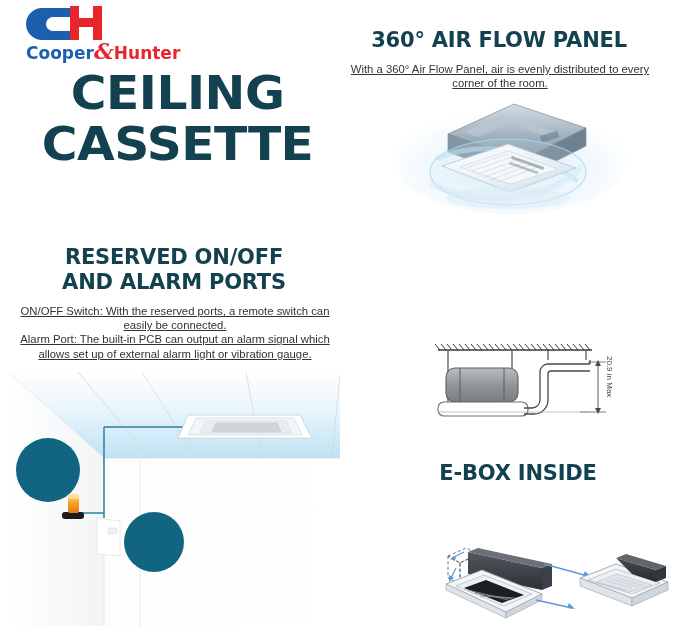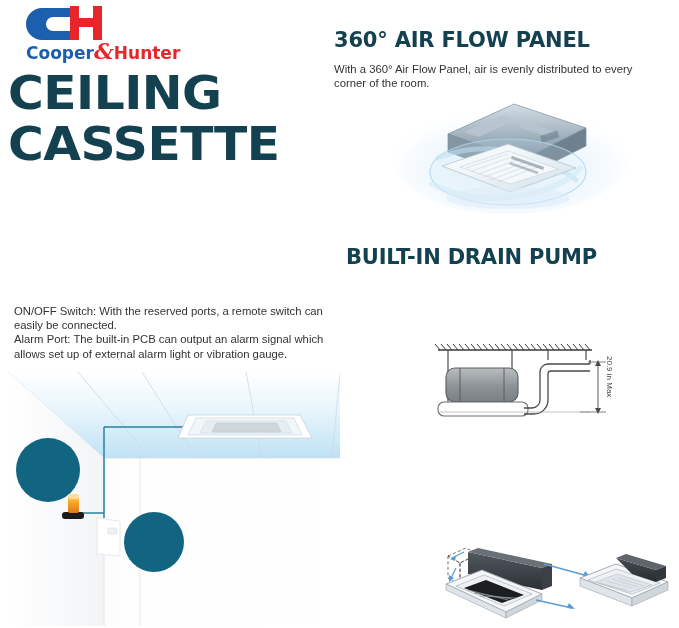--- a/index.html
+++ b/index.html
@@ -12,20 +12,21 @@
     height: 628px;
     position: relative;
     overflow: hidden;
     font-family: "Liberation Sans", sans-serif;
     color: #333333;
   }
   .page {
     position: absolute;
     inset: 0;
     background: #ffffff;
+    text-align: center;
   }
 
   
   .brand {
     position: absolute;
     left: 26px;
     top: 4px;
     width: 150px;
     height: 56px;
   }
@@ -79,20 +80,21 @@
     font-size: 21px;
     line-height: 25px;
     letter-spacing: -0.2px;
   }
   .sec-body {
     position: absolute;
     font-family: "Liberation Sans", sans-serif;
     font-size: 11.3px;
     line-height: 14.2px;
     color: #333333;
+    text-decoration: underline;
   }
 
   #head-airflow { left: 334px; top: 28px; width: 330px; }
   #body-airflow { left: 334px; top: 62px; width: 332px; }
 
   #head-ports  { left: 14px; top: 245px; width: 320px; }
   #body-ports  { left: 14px; top: 304px; width: 322px; }
 
   #head-pump   { left: 346px; top: 245px; width: 330px; }
   #body-pump   { left: 346px; top: 272px; width: 328px; }
@@ -230,20 +232,24 @@
           <line x1="108" y1="90" x2="150" y2="74"></line>
         </g>
         <rect x="122" y="64" width="34" height="3" fill="#6d7d88" opacity="0.55" transform="rotate(19 122 64)"></rect>
         <rect x="120" y="70" width="30" height="2.5" fill="#6d7d88" opacity="0.45" transform="rotate(19 120 70)"></rect>
       </g>
 
       <ellipse cx="118" cy="106" rx="62" ry="11" fill="#dcebf5" opacity="0.55"></ellipse>
     </svg>
   </div>
 
+  <div class="sec-head" id="head-ports">
+    <div>RESERVED ON/OFF</div>
+    <div>AND ALARM PORTS</div>
+  </div>
   <div class="sec-body" id="body-ports" style="white-space: pre-line;">ON/OFF Switch: With the reserved ports, a remote switch can easily be connected.
 Alarm Port: The built-in PCB can output an alarm signal which allows set up of external alarm light or vibration gauge.</div>
 
   <div class="room-art">
     <svg width="340" height="270" viewBox="0 0 340 270">
       <defs>
         <linearGradient id="ceilg" x1="0" y1="0" x2="0" y2="1">
           <stop offset="0%" stop-color="#ffffff"></stop>
           <stop offset="45%" stop-color="#e8f5fc"></stop>
           <stop offset="100%" stop-color="#bfe2f4"></stop>
@@ -302,21 +308,20 @@
       <g>
         <polygon points="188,57 300,57 312,80 178,80" fill="#ffffff" stroke="#c9d6de" stroke-width="0.9"></polygon>
         <polygon points="196,60 294,60 302,77 188,77" fill="#f1f6f9" stroke="#cdd9e1" stroke-width="0.7"></polygon>
         <polygon points="206,63 286,63 292,75 200,75" fill="#e6eef4" stroke="#cfdbe3" stroke-width="0.6"></polygon>
         <polygon points="216,65 277,65 281,74 212,74" fill="#cfd6da"></polygon>
         <polygon points="216,65 277,65 281,74 212,74" fill="none" stroke="#bcc6cc" stroke-width="0.5"></polygon>
       </g>
     </svg>
   </div>
 
-  <div class="sec-head" id="head-pump">BUILT-IN DRAIN PUMP</div>
 
   <div class="pump-art">
     <svg width="240" height="120" viewBox="0 0 240 120">
       <defs>
         <linearGradient id="unitg" x1="0" y1="0" x2="0" y2="1">
           <stop offset="0%" stop-color="#b9bdc0"></stop>
           <stop offset="55%" stop-color="#8d9296"></stop>
           <stop offset="100%" stop-color="#7a7f83"></stop>
         </linearGradient>
       </defs>
@@ -370,20 +375,21 @@
       <polygon points="178,30 175,36 181,36" fill="#4a4a4a"></polygon>
       <polygon points="178,84 175,78 181,78" fill="#4a4a4a"></polygon>
       <line x1="168" y1="32" x2="186" y2="32" stroke="#4a4a4a" stroke-width="0.7"></line>
       <line x1="160" y1="82" x2="186" y2="82" stroke="#4a4a4a" stroke-width="0.7"></line>
 
       <line x1="18" y1="82" x2="170" y2="82" stroke="#9aa0a5" stroke-width="0.6"></line>
     </svg>
   </div>
   <div class="pump-dim-label">20.9 in Max</div>
 
+  <div class="sec-head" id="head-ebox">E-BOX INSIDE</div>
 
   <div class="ebox-art">
     <svg width="262" height="92" viewBox="0 0 262 92">
       <defs>
         <linearGradient id="dark1" x1="0" y1="0" x2="0" y2="1">
           <stop offset="0%" stop-color="#52585e"></stop>
           <stop offset="100%" stop-color="#2b3035"></stop>
         </linearGradient>
         <linearGradient id="dark2" x1="0" y1="0" x2="0" y2="1">
           <stop offset="0%" stop-color="#474d53"></stop>

